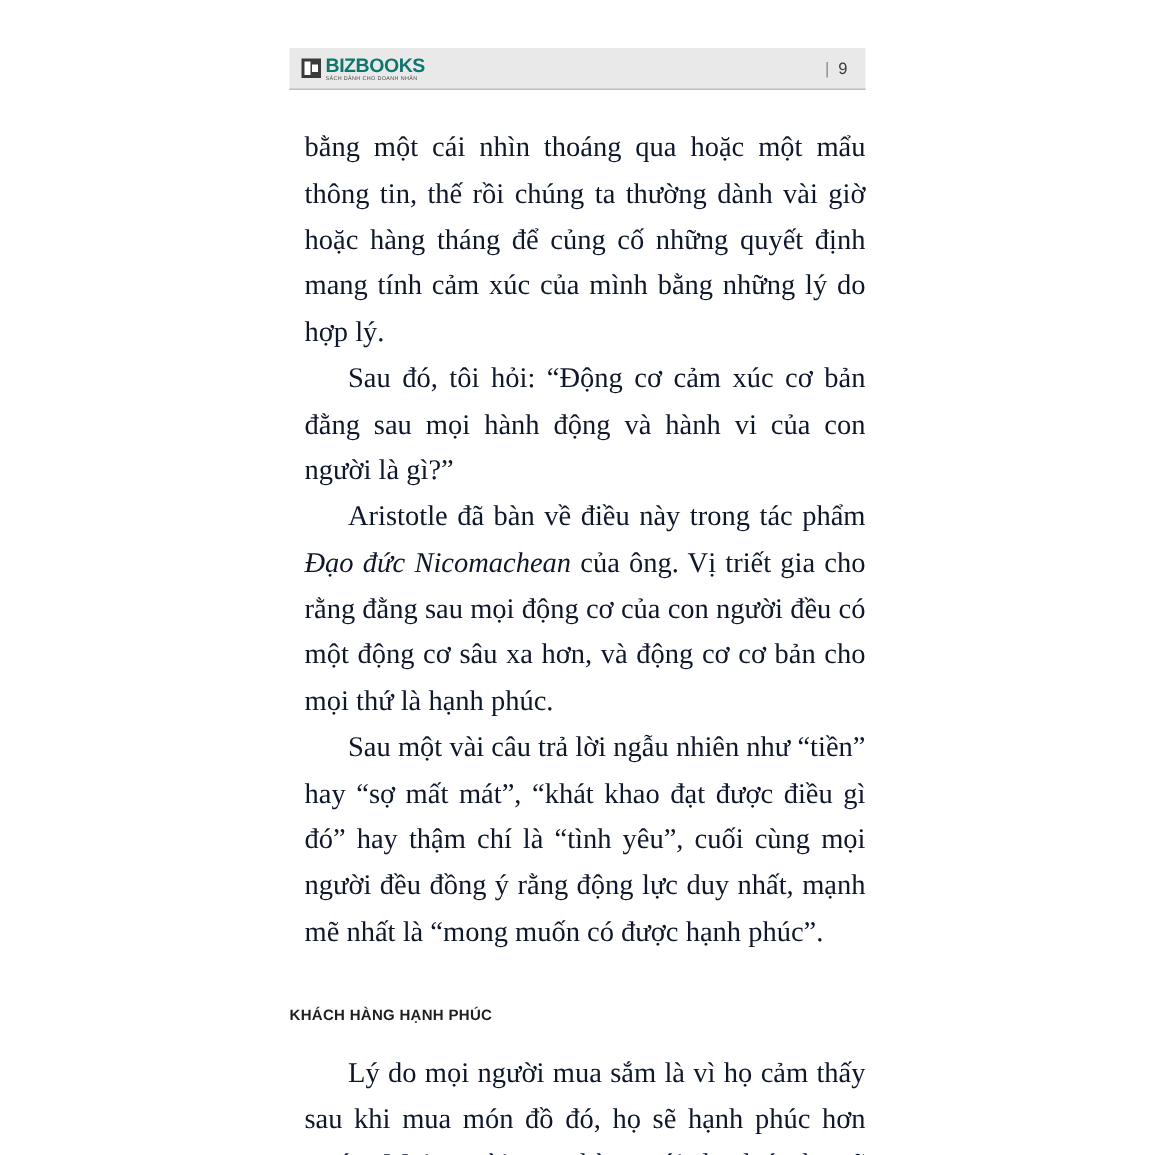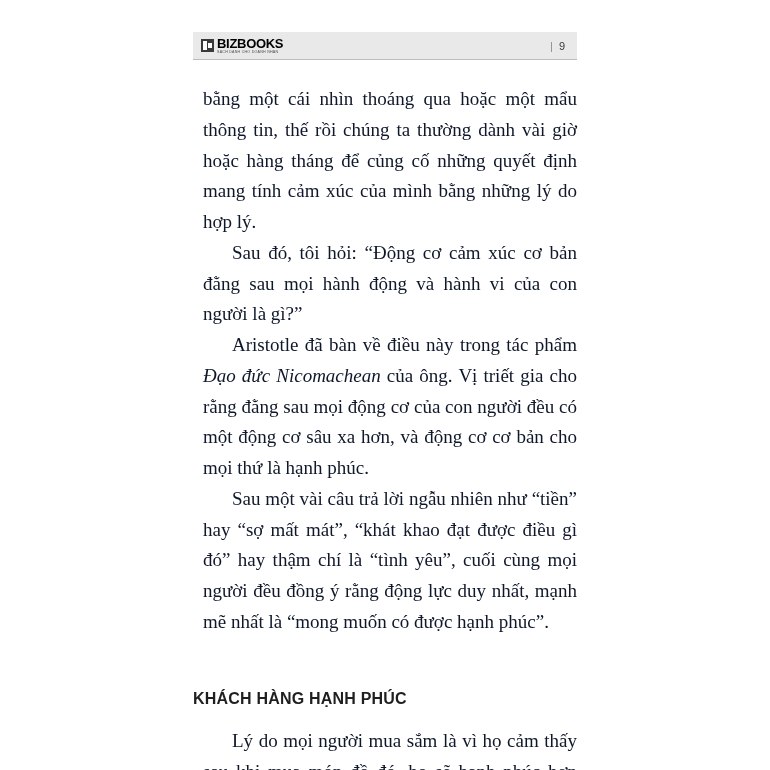--- a/index.html
+++ b/index.html
@@ -69,21 +69,21 @@
     background: #ffffff;
   }
   .logo-text {
     line-height: 1;
   }
   .logo-name {
     font-family: "Liberation Sans", sans-serif;
     font-weight: bold;
     font-size: 13px;
     letter-spacing: -0.3px;
-    color: #000000;
+    color: #0f766e;
     display: block;
     text-align: center;
   }
   .logo-tag {
     font-family: "Liberation Sans", sans-serif;
     font-size: 3.6px;
     letter-spacing: 0.25px;
     color: #4a4a4a;
     display: block;
     margin-top: 1px;
@@ -118,24 +118,24 @@
     color: #0f172a;
     hyphens: none;
   }
   p.indent {
     text-indent: 29px;
   }
   .it { font-style: italic; }
   h2.section {
     font-family: "Liberation Sans", sans-serif;
     font-weight: bold;
-    font-size: 16px;
+    font-size: 10px;
     letter-spacing: 0.2px;
     color: #1f1f1f;
-    margin: 52px 0 18px 0;
+    margin: 34px 0 18px 0;
   }
 </style>
 </head>
 <body>
 
 <div class="page">
   <div class="content">
 
     <div class="header">
       <div class="logo-wrap">

